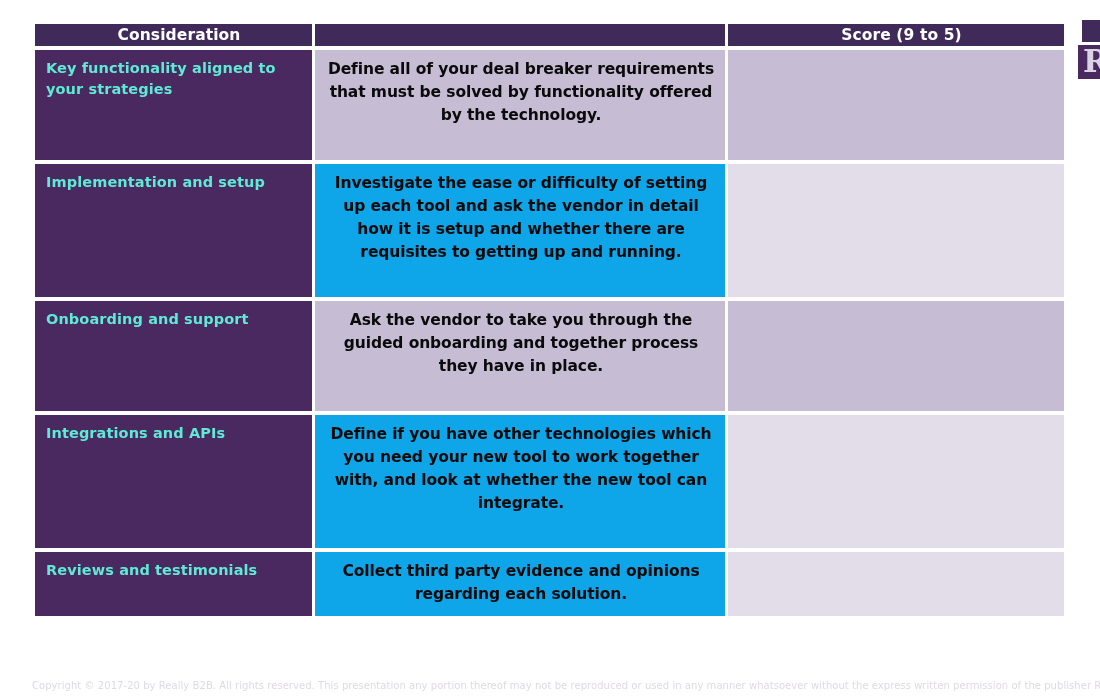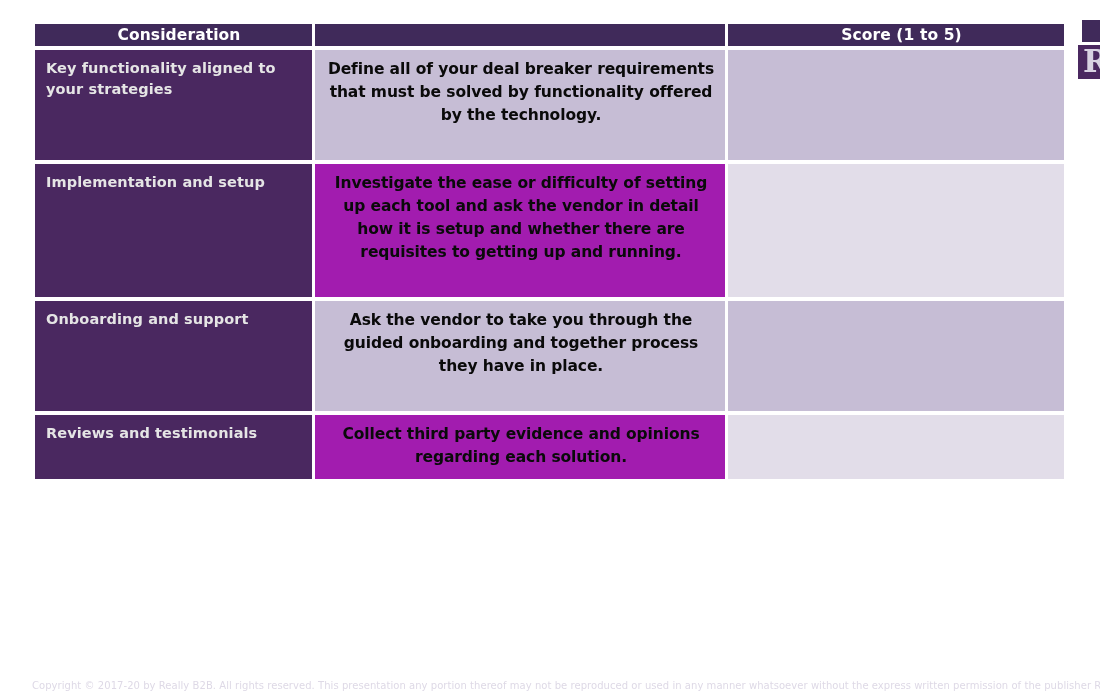--- a/index.html
+++ b/index.html
@@ -58,39 +58,39 @@
     letter-spacing: 0.1px;
   }
   .hdr-blank {
     background: #402a5a;
     height: 22px;
   }
 
   
   .cell-consideration {
     background: #4a2860;
-    color: #e5e5e5;
+    color: #5eead4;
     font-weight: bold;
     font-size: 14.5px;
     line-height: 21px;
     padding: 8px 10px 8px 11px !important;
     letter-spacing: 0.1px;
   }
 
   .cell-desc {
     color: #0a0a0a;
     font-weight: bold;
     font-size: 15.5px;
     line-height: 23px;
     padding: 8px 8px 8px 10px !important;
     letter-spacing: -0.1px;
     text-align: center;
   }
   .cell-desc.shade-a { background: #c6bdd5; }
-  .cell-desc.shade-b { background: #a21caf; margin-top: 40px; }
+  .cell-desc.shade-b { background: #0ea5e9; margin-top: 40px; }
 
   .cell-score.shade-a { background: #c6bdd5; }
   .cell-score.shade-b { background: #e2dde9; }
 
   
   .edge-logo {
     position: absolute;
     left: 1078px;
     top: 45px;
     width: 28px;
@@ -140,21 +140,21 @@
   <table class="scorecard">
     <colgroup>
       <col class="c-consideration">
       <col class="c-description">
       <col class="c-score">
     </colgroup>
     <thead>
       <tr>
         <th class="hdr">Consideration</th>
         <th class="hdr-blank"></th>
-        <th class="hdr">Score (1 to 5)</th>
+        <th class="hdr">Score (9 to 5)</th>
       </tr>
     </thead>
     <tbody>
 
       <tr>
         <td class="cell-consideration" style="height:94px">Key functionality aligned to your strategies</td>
         <td class="cell-desc shade-a">Define all of your deal breaker requirements that must be solved by functionality offered by the technology.</td>
         <td class="cell-score shade-a"></td>
       </tr>
 
@@ -163,20 +163,25 @@
         <td class="cell-desc shade-b">Investigate the ease or difficulty of setting up each tool and ask the vendor in detail how it is setup and whether there are requisites to getting up and running.</td>
         <td class="cell-score shade-b"></td>
       </tr>
 
       <tr>
         <td class="cell-consideration" style="height:94px">Onboarding and support</td>
         <td class="cell-desc shade-a">Ask the vendor to take you through the guided onboarding and together process they have in place.</td>
         <td class="cell-score shade-a"></td>
       </tr>
 
+      <tr>
+        <td class="cell-consideration" style="height:117px">Integrations and APIs</td>
+        <td class="cell-desc shade-b">Define if you have other technologies which you need your new tool to work together with, and look at whether the new tool can integrate.</td>
+        <td class="cell-score shade-b"></td>
+      </tr>
 
 
       <tr>
         <td class="cell-consideration" style="height:48px">Reviews and testimonials</td>
         <td class="cell-desc shade-b">Collect third party evidence and opinions regarding each solution.</td>
         <td class="cell-score shade-b"></td>
       </tr>
 
     </tbody>
   </table>

